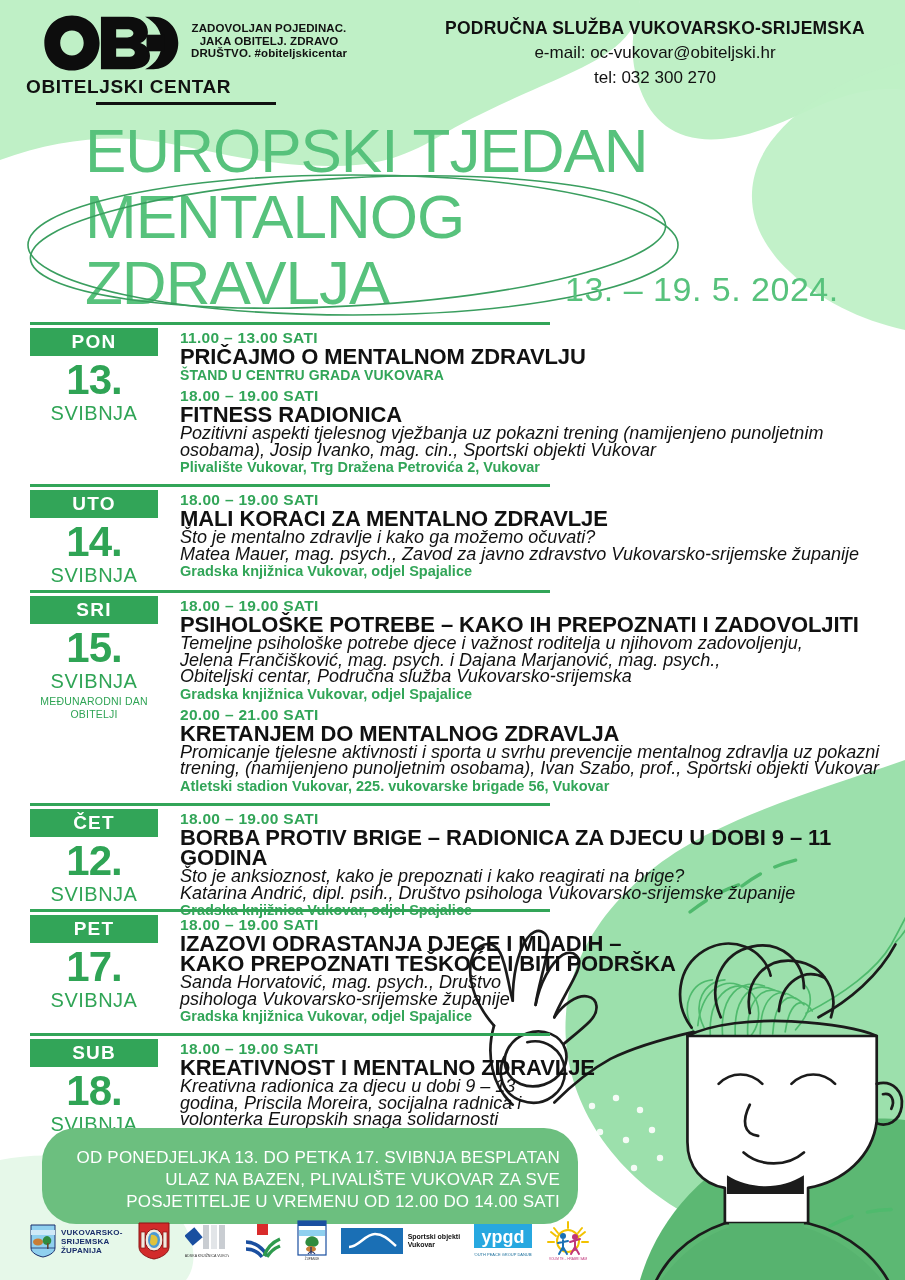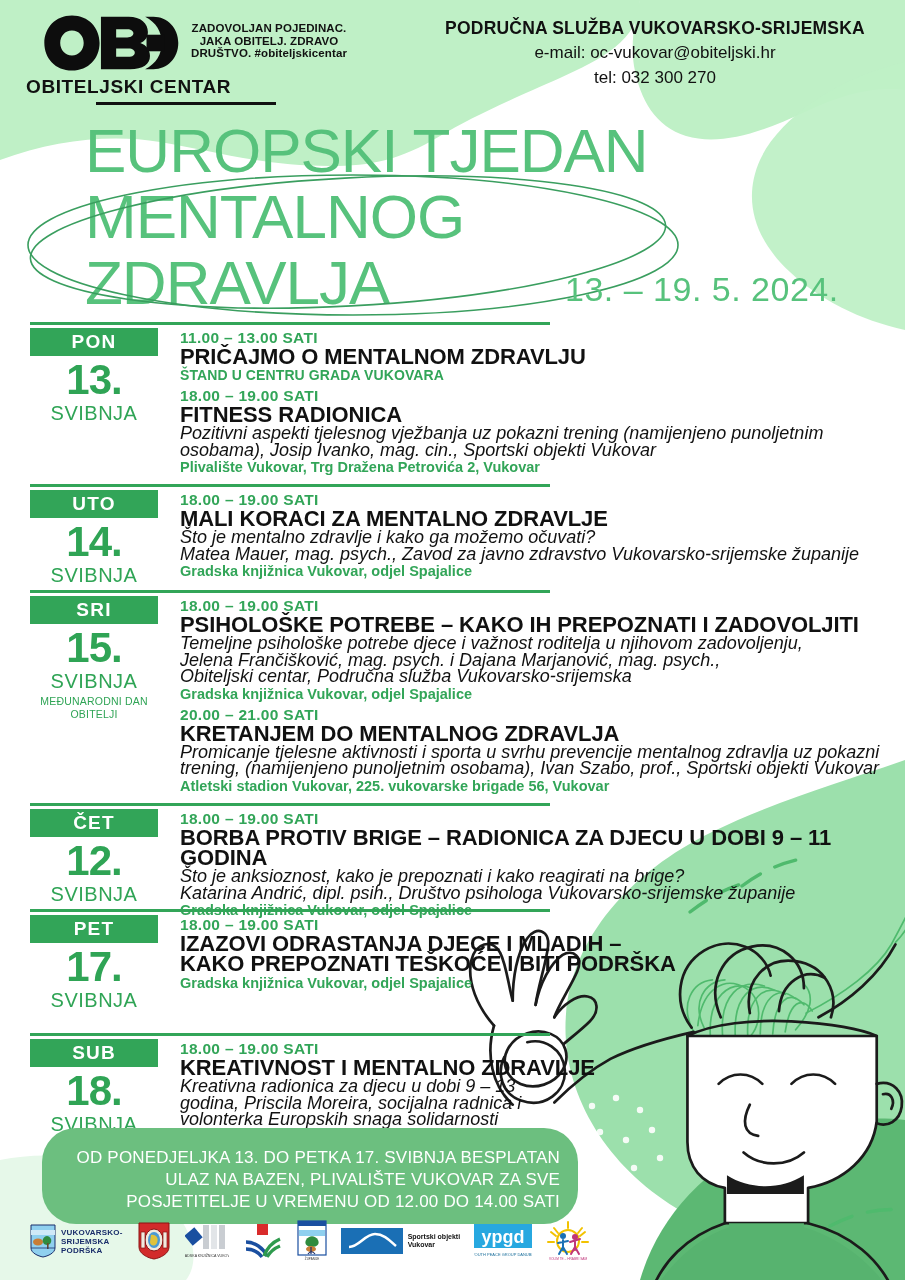--- a/index.html
+++ b/index.html
@@ -393,20 +393,22 @@
         <div class="day-col">
           <div class="day-name">PET</div>
           <div class="day-num">17.</div>
           <div class="day-month">SVIBNJA</div>
         </div>
         <div class="events">
           <div class="event">
             <div class="ev-time">18.00 – 19.00 SATI</div>
             <div class="ev-title">IZAZOVI ODRASTANJA DJECE I MLADIH –
 KAKO PREPOZNATI TEŠKOĆE I BITI PODRŠKA</div>
+            <div class="ev-desc">Sanda Horvatović, mag. psych., Društvo
+psihologa Vukovarsko-srijemske županije</div>
             <div class="ev-place">Gradska knjižnica Vukovar, odjel Spajalice</div>
           </div>
         </div>
       </div>
       <div class="day-row" style="height: 121px;">
         <div class="sep"></div>
         <div class="day-col">
           <div class="day-name">SUB</div>
           <div class="day-num">18.</div>
           <div class="day-month">SVIBNJA</div>
@@ -434,21 +436,21 @@
       <svg width="26" height="34" viewBox="0 0 26 34">
         <path d="M1,1 H25 V24 C25,29 18,32 13,33 C8,32 1,29 1,24 Z" fill="#8fd0ef" stroke="#1a2e6b" stroke-width="1"></path>
         <path d="M1,6 H25 V11 H1 Z" fill="#cfe9f7"></path>
         <ellipse cx="8" cy="18" rx="5" ry="3.4" fill="#c87d36"></ellipse>
         <path d="M13,15 C15,11 19,11 21,15 C22,18 20,21 17,21 C14,21 12,18 13,15 Z" fill="#2f8b3e"></path>
         <rect x="17" y="19" width="1.6" height="6" fill="#6b4a2a"></rect>
         <path d="M1,24 H25" stroke="#1a2e6b" stroke-width="0.8"></path>
       </svg>
       <div class="caption">VUKOVARSKO-
 SRIJEMSKA
-PODRŠKA</div>
+ŽUPANIJA</div>
     </div>
 
     <div class="flogo">
       <svg width="34" height="40" viewBox="0 0 34 40">
         <path d="M2,2 H32 V26 C32,33 23,37 17,38 C11,37 2,33 2,26 Z" fill="#d22b2b" stroke="#8a1414" stroke-width="1"></path>
         <ellipse cx="17" cy="19" rx="9" ry="11" fill="#f0eadf" stroke="#8a1414" stroke-width="1"></ellipse>
         <ellipse cx="17" cy="19" rx="6" ry="8" fill="#4a9ad4"></ellipse>
         <path d="M14,14 C19,13 22,17 20,22 C18,26 13,25 13,21 Z" fill="#e0c23a"></path>
         <rect x="4" y="11" width="4" height="16" fill="#f0eadf" stroke="#8a1414" stroke-width="0.7"></rect>
         <rect x="26" y="11" width="4" height="16" fill="#f0eadf" stroke="#8a1414" stroke-width="0.7"></rect>

